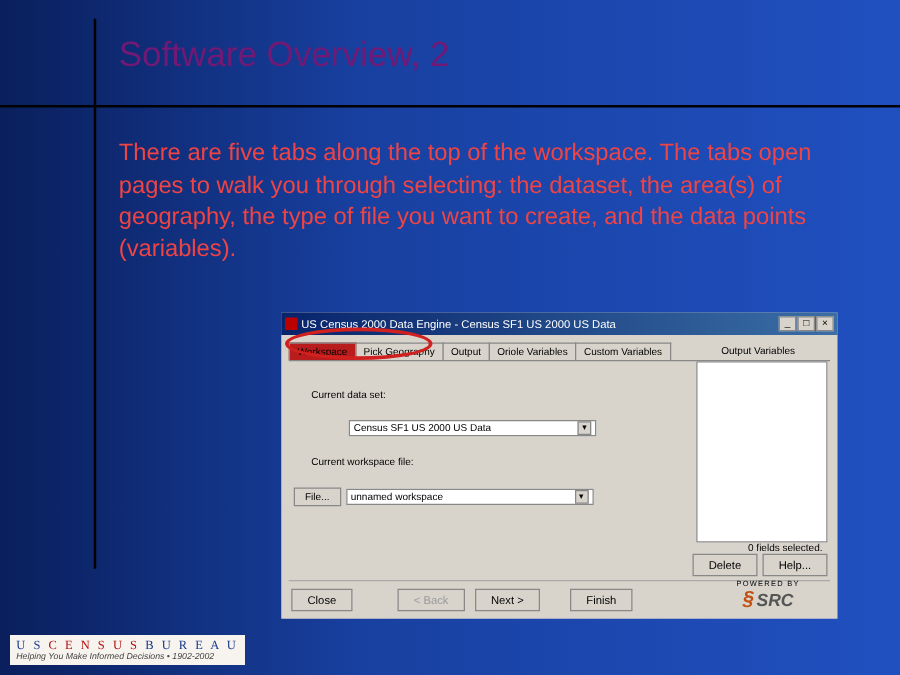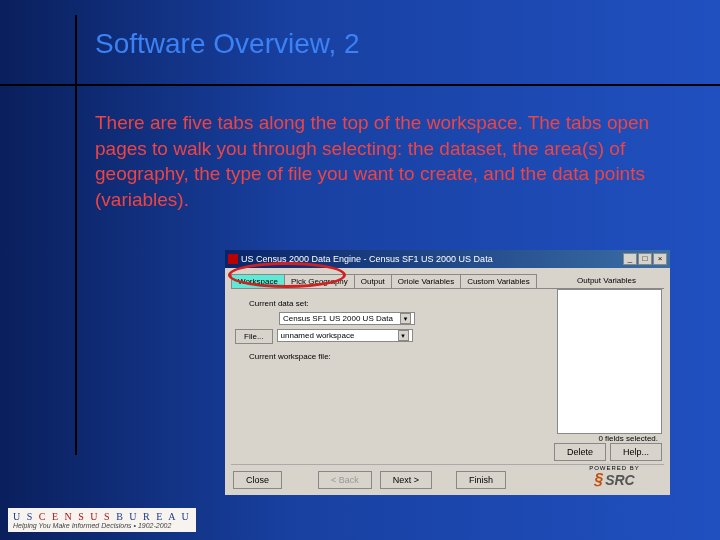--- a/index.html
+++ b/index.html
@@ -8,21 +8,21 @@
     height: 540px;
     background: linear-gradient(to right, #0a1f5c 0%, #1840a0 40%, #2050c0 100%);
     font-family: Verdana, Geneva, sans-serif;
     position: relative;
     overflow: hidden;
   }
   .title-area {
     position: absolute;
     left: 95px;
     top: 28px;
-    color: #3b82f6;
+    color: #701a75;
     font-size: 28px;
     font-weight: 400;
   }
   .hline {
     position: absolute;
     left: 0;
     top: 84px;
     width: 720px;
     height: 2px;
     background: #000;
@@ -81,46 +81,46 @@
   .tab {
     border:1px solid #888;
     border-bottom:none;
     background:#d8d4cc;
     padding:2px 6px;
     font-size:8px;
     margin-right:-1px;
     position:relative;
     white-space:nowrap;
   }
-  .tab.active { background:#5eead4; z-index:2; }
+  .tab.active { background:#b91c1c; z-index:2; }
   .red-circle {
     position:absolute;
     left: 228px;
     top: 262px;
     width: 118px;
     height: 26px;
     border: 3px solid #d02020;
     border-radius: 50%;
     z-index: 20;
     pointer-events:none;
   }
   .content-area {
     border-top:1px solid #888;
     margin:0 6px;
     padding:6px 4px;
     background:#d8d4cc;
     height: 150px;
     position:relative;
   }
   .dropdown {
-    display:flex;align-items:flex-start;gap:4px;margin:4px 0;font-size:8px;
+    display:flex;align-items:center;gap:4px;margin:16px 0;font-size:8px;
   }
   .dropdown-field {
     background:#fff;border:1px solid #888;padding:1px 3px;height:13px;
-    width:136px;display:flex;justify-content:space-between;align-items:center;
+    width:198px;display:flex;justify-content:space-between;align-items:center;
     font-size:8px;
   }
   .dd-arrow {
     width:11px;height:11px;background:#d8d4cc;border:1px solid #888;
     font-size:7px;text-align:center;line-height:9px;
   }
   .output-panel {
     position:absolute;
     right:2px;top:0;
     width:105px;height:145px;
@@ -210,30 +210,30 @@
       <span>Current data set:</span>
     </div>
     <div class="dropdown">
       <span style="width:40px"></span>
       <div class="dropdown-field">
         <span>Census SF1 US 2000 US Data</span>
         <span class="dd-arrow">▾</span>
       </div>
     </div>
 
+    <div class="dropdown" style="margin-top:8px">
+      <span style="width:10px"></span>
+      <span>Current workspace file:</span>
+    </div>
     <div class="dropdown">
       <span class="little-btn">File...</span>
       <div class="dropdown-field">
         <span>unnamed workspace</span>
         <span class="dd-arrow">▾</span>
       </div>
-    </div>
-    <div class="dropdown" style="margin-top:8px">
-      <span style="width:10px"></span>
-      <span>Current workspace file:</span>
     </div>
   </div>
 
   <div class="status-row">0 fields selected.</div>
 
   <div class="right-btns">
     <span class="dlg-btn">Delete</span>
     <span class="dlg-btn">Help...</span>
   </div>
 

